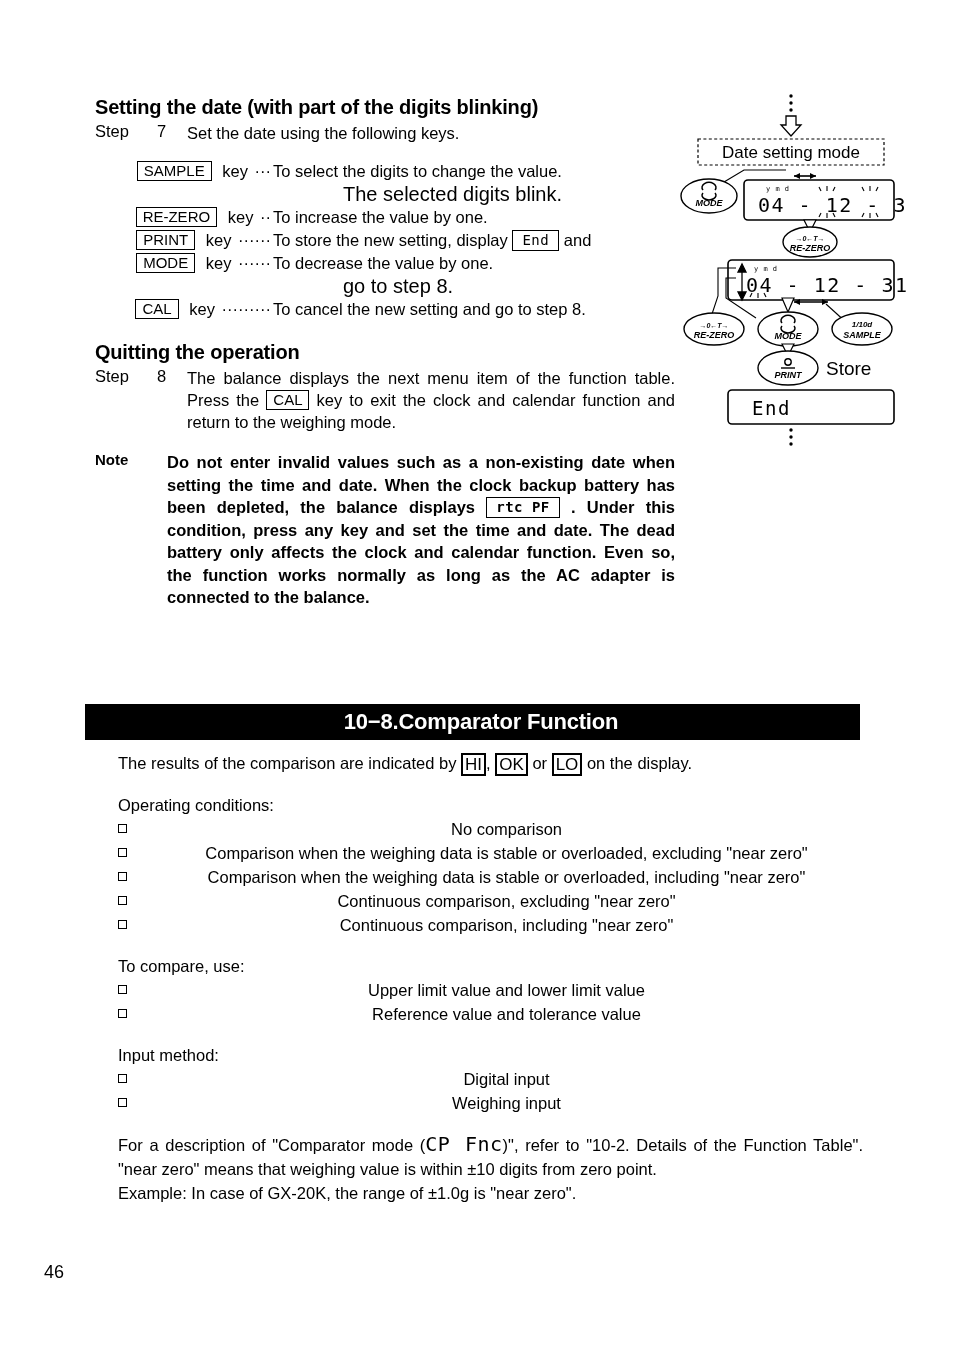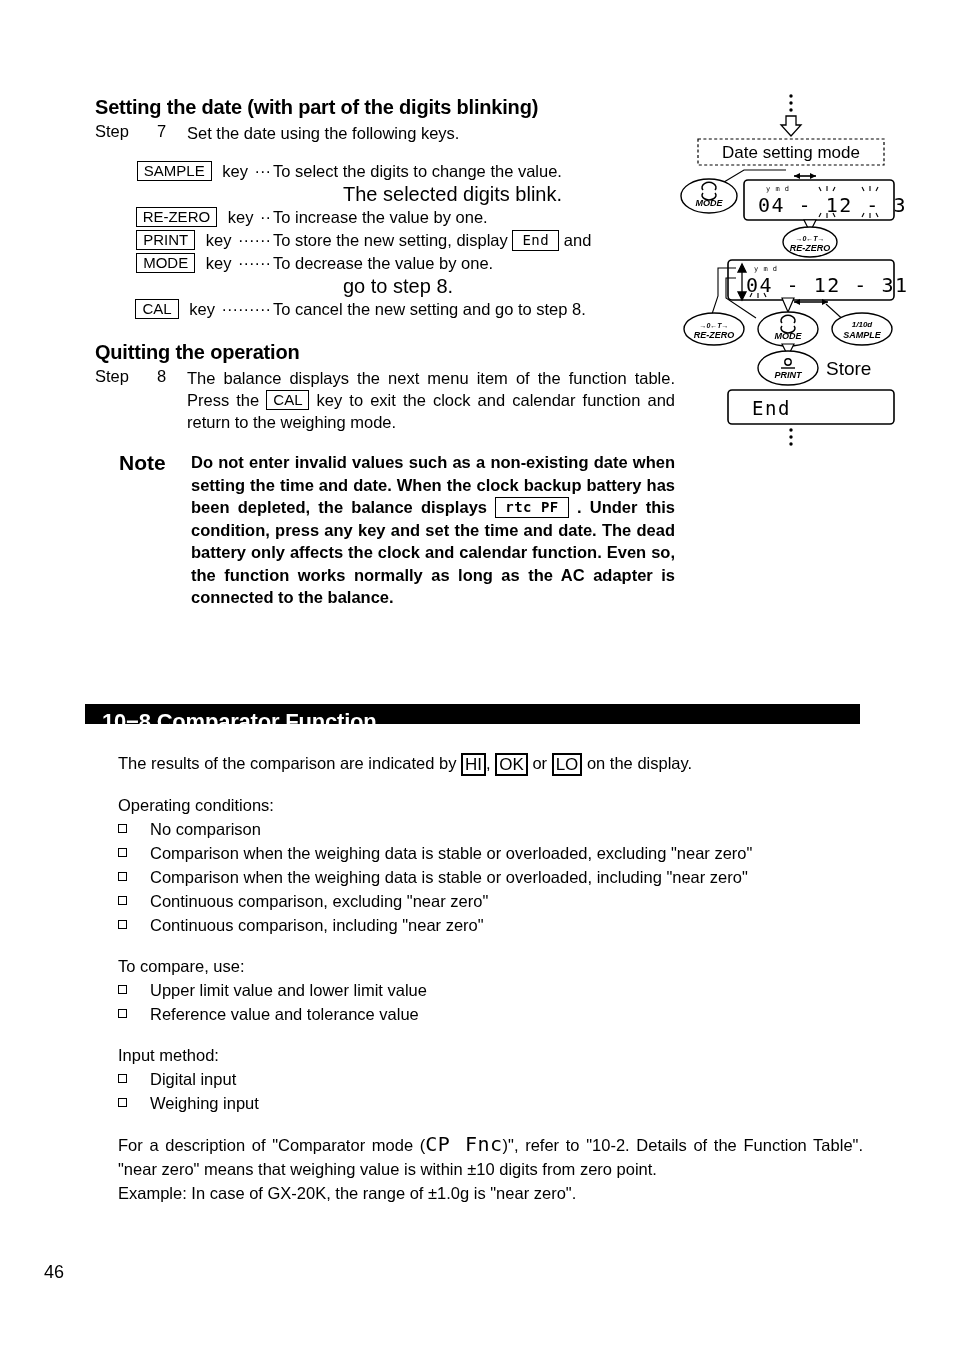--- a/index.html
+++ b/index.html
@@ -82,38 +82,39 @@
   .keyline .kword { padding-left: 6px; }
   .keyline .dots  { letter-spacing: 0px; padding: 0 2px; }
   .keyline .kdesc { flex: 1 1 auto; }
   .cont-line { padding-left: 248px; font-size:20px; line-height:23px; }
 
   
   .just { text-align: justify; text-justify: inter-word; }
 
   #quitting { margin-top: 20px; }
   #note-block { margin-top: 18px; display:flex; }
-  #note-block .note-kw { width: 72px; flex:0 0 72px; font-weight:bold; font-size:21px;margin-left:24px; }
+  #note-block .note-kw { width: 72px; flex:0 0 72px; font-weight:bold; font-size:15px; }
   #note-block .note-body { flex:1 1 auto; font-weight:bold; font-size:16.5px; line-height:22.5px; }
 
   
   #diagram {
     position:absolute;
     left: 676px; top: 92px;
     width: 230px; height: 355px;
   }
   #diagram svg { display:block; }
 
   
   #section-bar {
     position:absolute;
     left: 85px; top: 704px;
-    width: 775px; height: 20px;
+    width: 775px; height: 36px;
     background:#000;
     color:#fff;
+    text-align:center;
   }
   #section-bar .sec-title {
     font-size: 22px;
     font-weight: bold;
     line-height: 36px;
     padding-left: 17px;
     letter-spacing: -0.2px;
   }
 
   
@@ -134,21 +135,21 @@
     width: 32px; flex:0 0 32px;
     display:flex; align-items:center;
     padding-top: 7px;
   }
   .bullet-sq i {
     display:block;
     width: 9px; height:9px;
     border:1.2px solid #000;
     background:#fff;
   }
-  .bullet-txt { flex: 1 1 auto; }
+  .bullet-txt { flex: 1 1 auto; text-align: center; }
 
   #footer-page {
     position:absolute;
     left:0; top:1262px;
     width:954px;
     text-align:left;
     font-size:18px;
     padding-left:44px;
   }
 </style>

